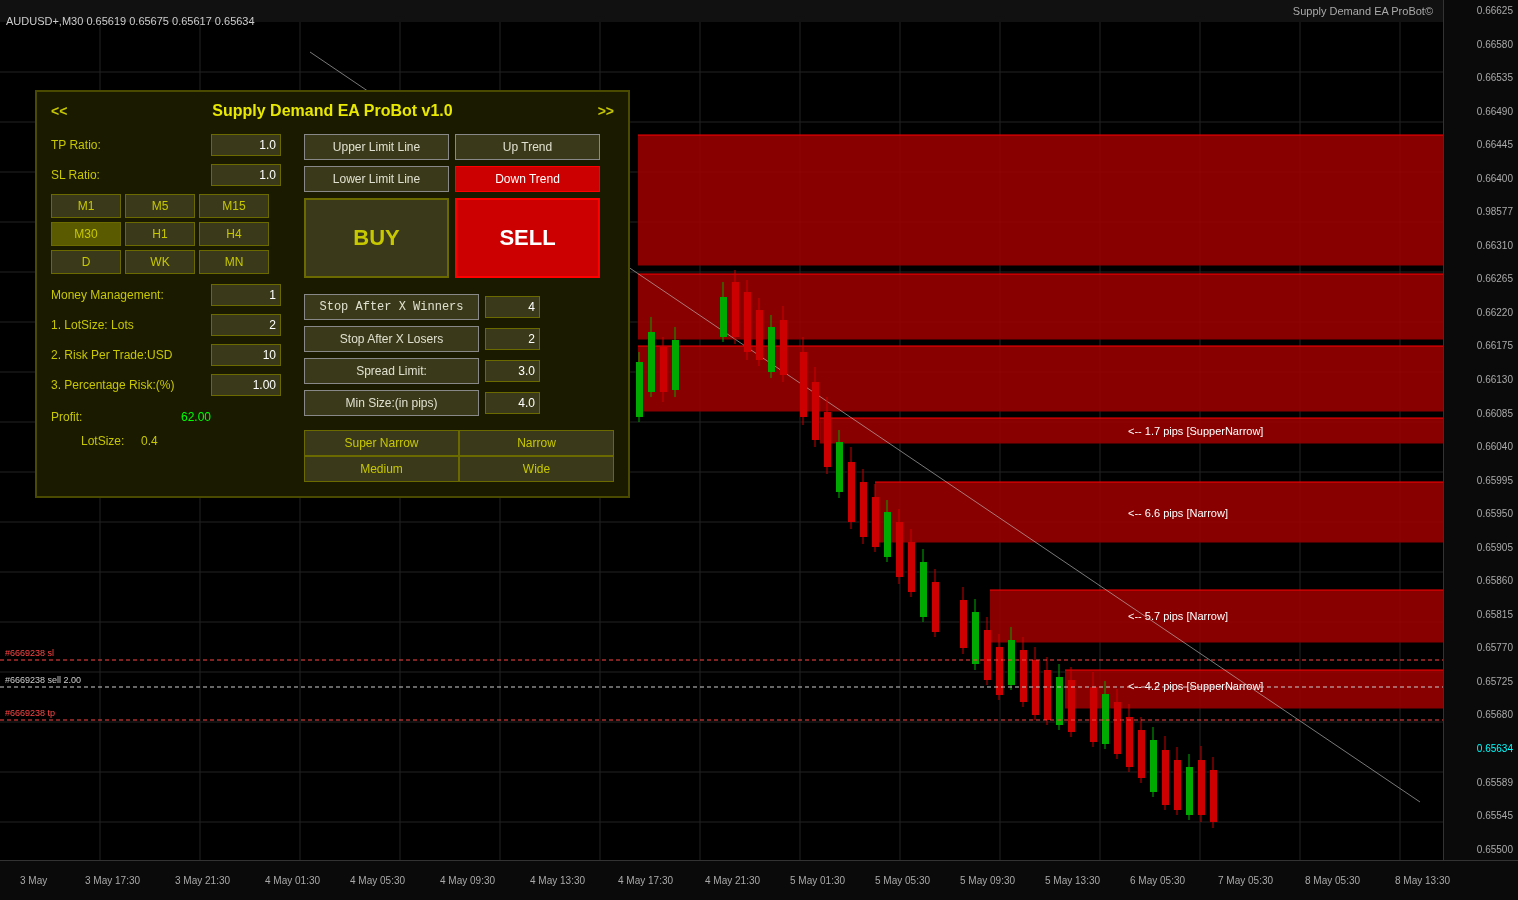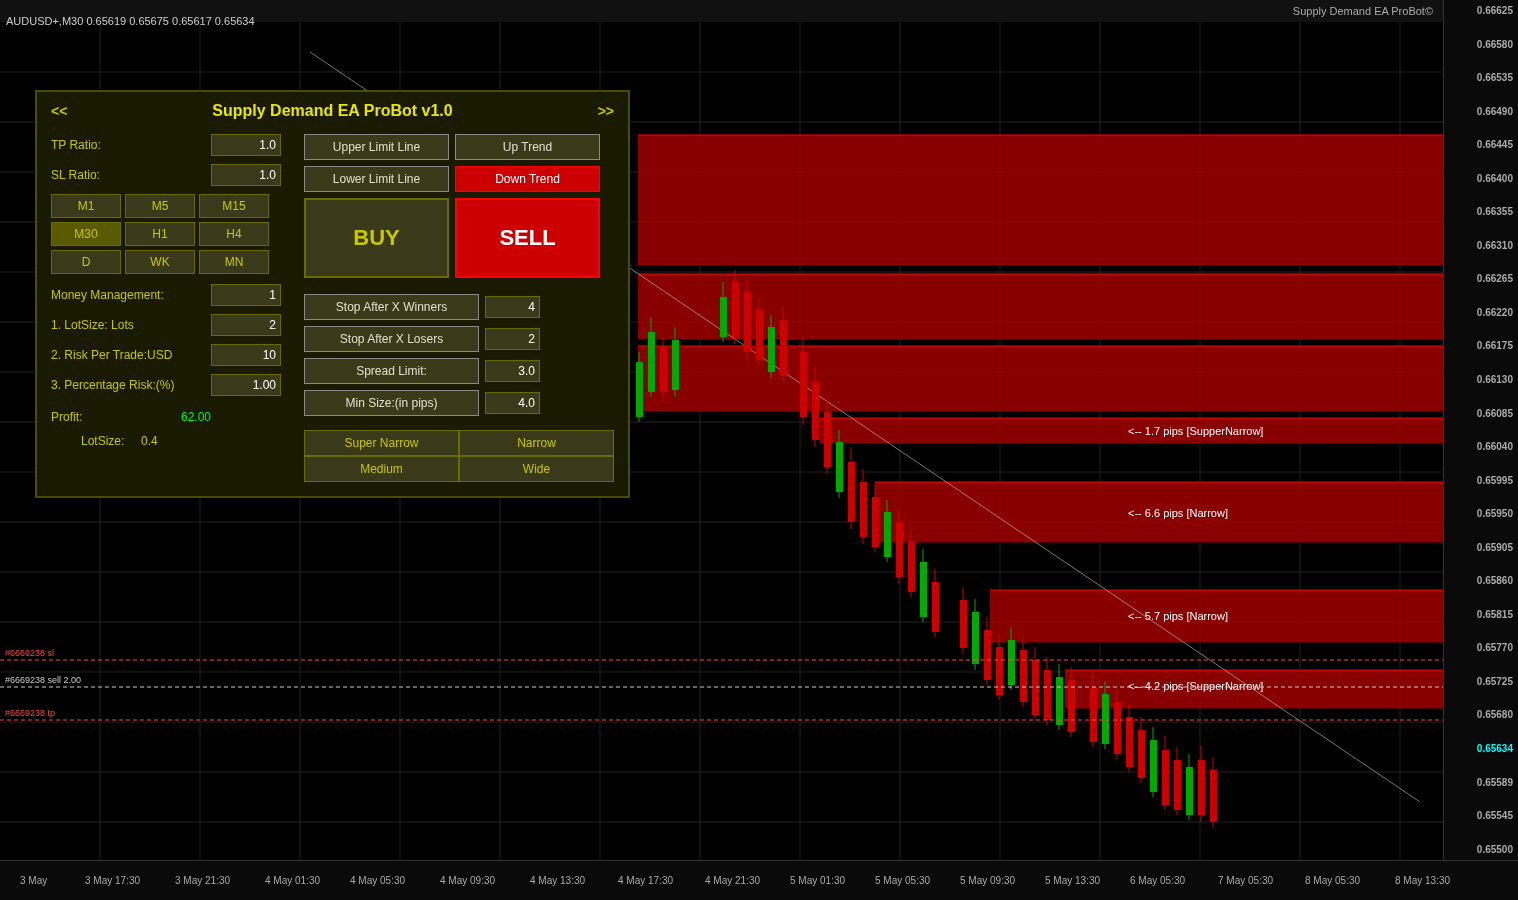--- a/index.html
+++ b/index.html
@@ -18,21 +18,20 @@
       right: 0;
       top: 0;
       width: 75px;
       height: 860px;
       background: #0a0a0a;
       border-left: 1px solid #333;
       display: flex;
       flex-direction: column;
       justify-content: space-between;
       padding: 5px 2px;
-      font-weight: bold;
     }
     .price-label {
       font-size: 10px;
       color: #aaa;
       text-align: right;
       padding-right: 3px;
     }
 
     
     #time-axis {
@@ -493,21 +492,21 @@
 
 </svg>
 
 <div id="price-axis">
   <div class="price-label">0.66625</div>
   <div class="price-label">0.66580</div>
   <div class="price-label">0.66535</div>
   <div class="price-label">0.66490</div>
   <div class="price-label">0.66445</div>
   <div class="price-label">0.66400</div>
-  <div class="price-label">0.66355</div>
+  <div class="price-label">0.98577</div>
   <div class="price-label">0.66310</div>
   <div class="price-label">0.66265</div>
   <div class="price-label">0.66220</div>
   <div class="price-label">0.66175</div>
   <div class="price-label">0.66130</div>
   <div class="price-label">0.66085</div>
   <div class="price-label">0.66040</div>
   <div class="price-label">0.65995</div>
   <div class="price-label">0.65950</div>
   <div class="price-label">0.65905</div>
@@ -616,21 +615,21 @@
         <button class="right-btn">Lower Limit Line</button>
         <button class="right-btn red">Down Trend</button>
       </div>
 
       <div class="trade-btn-row">
         <button class="buy-btn">BUY</button>
         <button class="sell-btn">SELL</button>
       </div>
 
       <div style="display:flex; gap:6px; align-items:center;">
-        <button class="right-btn" style="width:175px;">Stop After X Winners</button>
+        <button class="right-btn" style="width:175px;font-family:Liberation Mono, monospace;">Stop After X Winners</button>
         <input class="input-small" type="text" value="4" style="">
       </div>
       <div style="display:flex; gap:6px; align-items:center;">
         <button class="right-btn" style="width:175px;">Stop After X Losers</button>
         <input class="input-small" type="text" value="2" style="">
       </div>
       <div style="display:flex; gap:6px; align-items:center;">
         <button class="right-btn" style="width:175px;">Spread Limit:</button>
         <input class="input-small" type="text" value="3.0" style="">
       </div>

